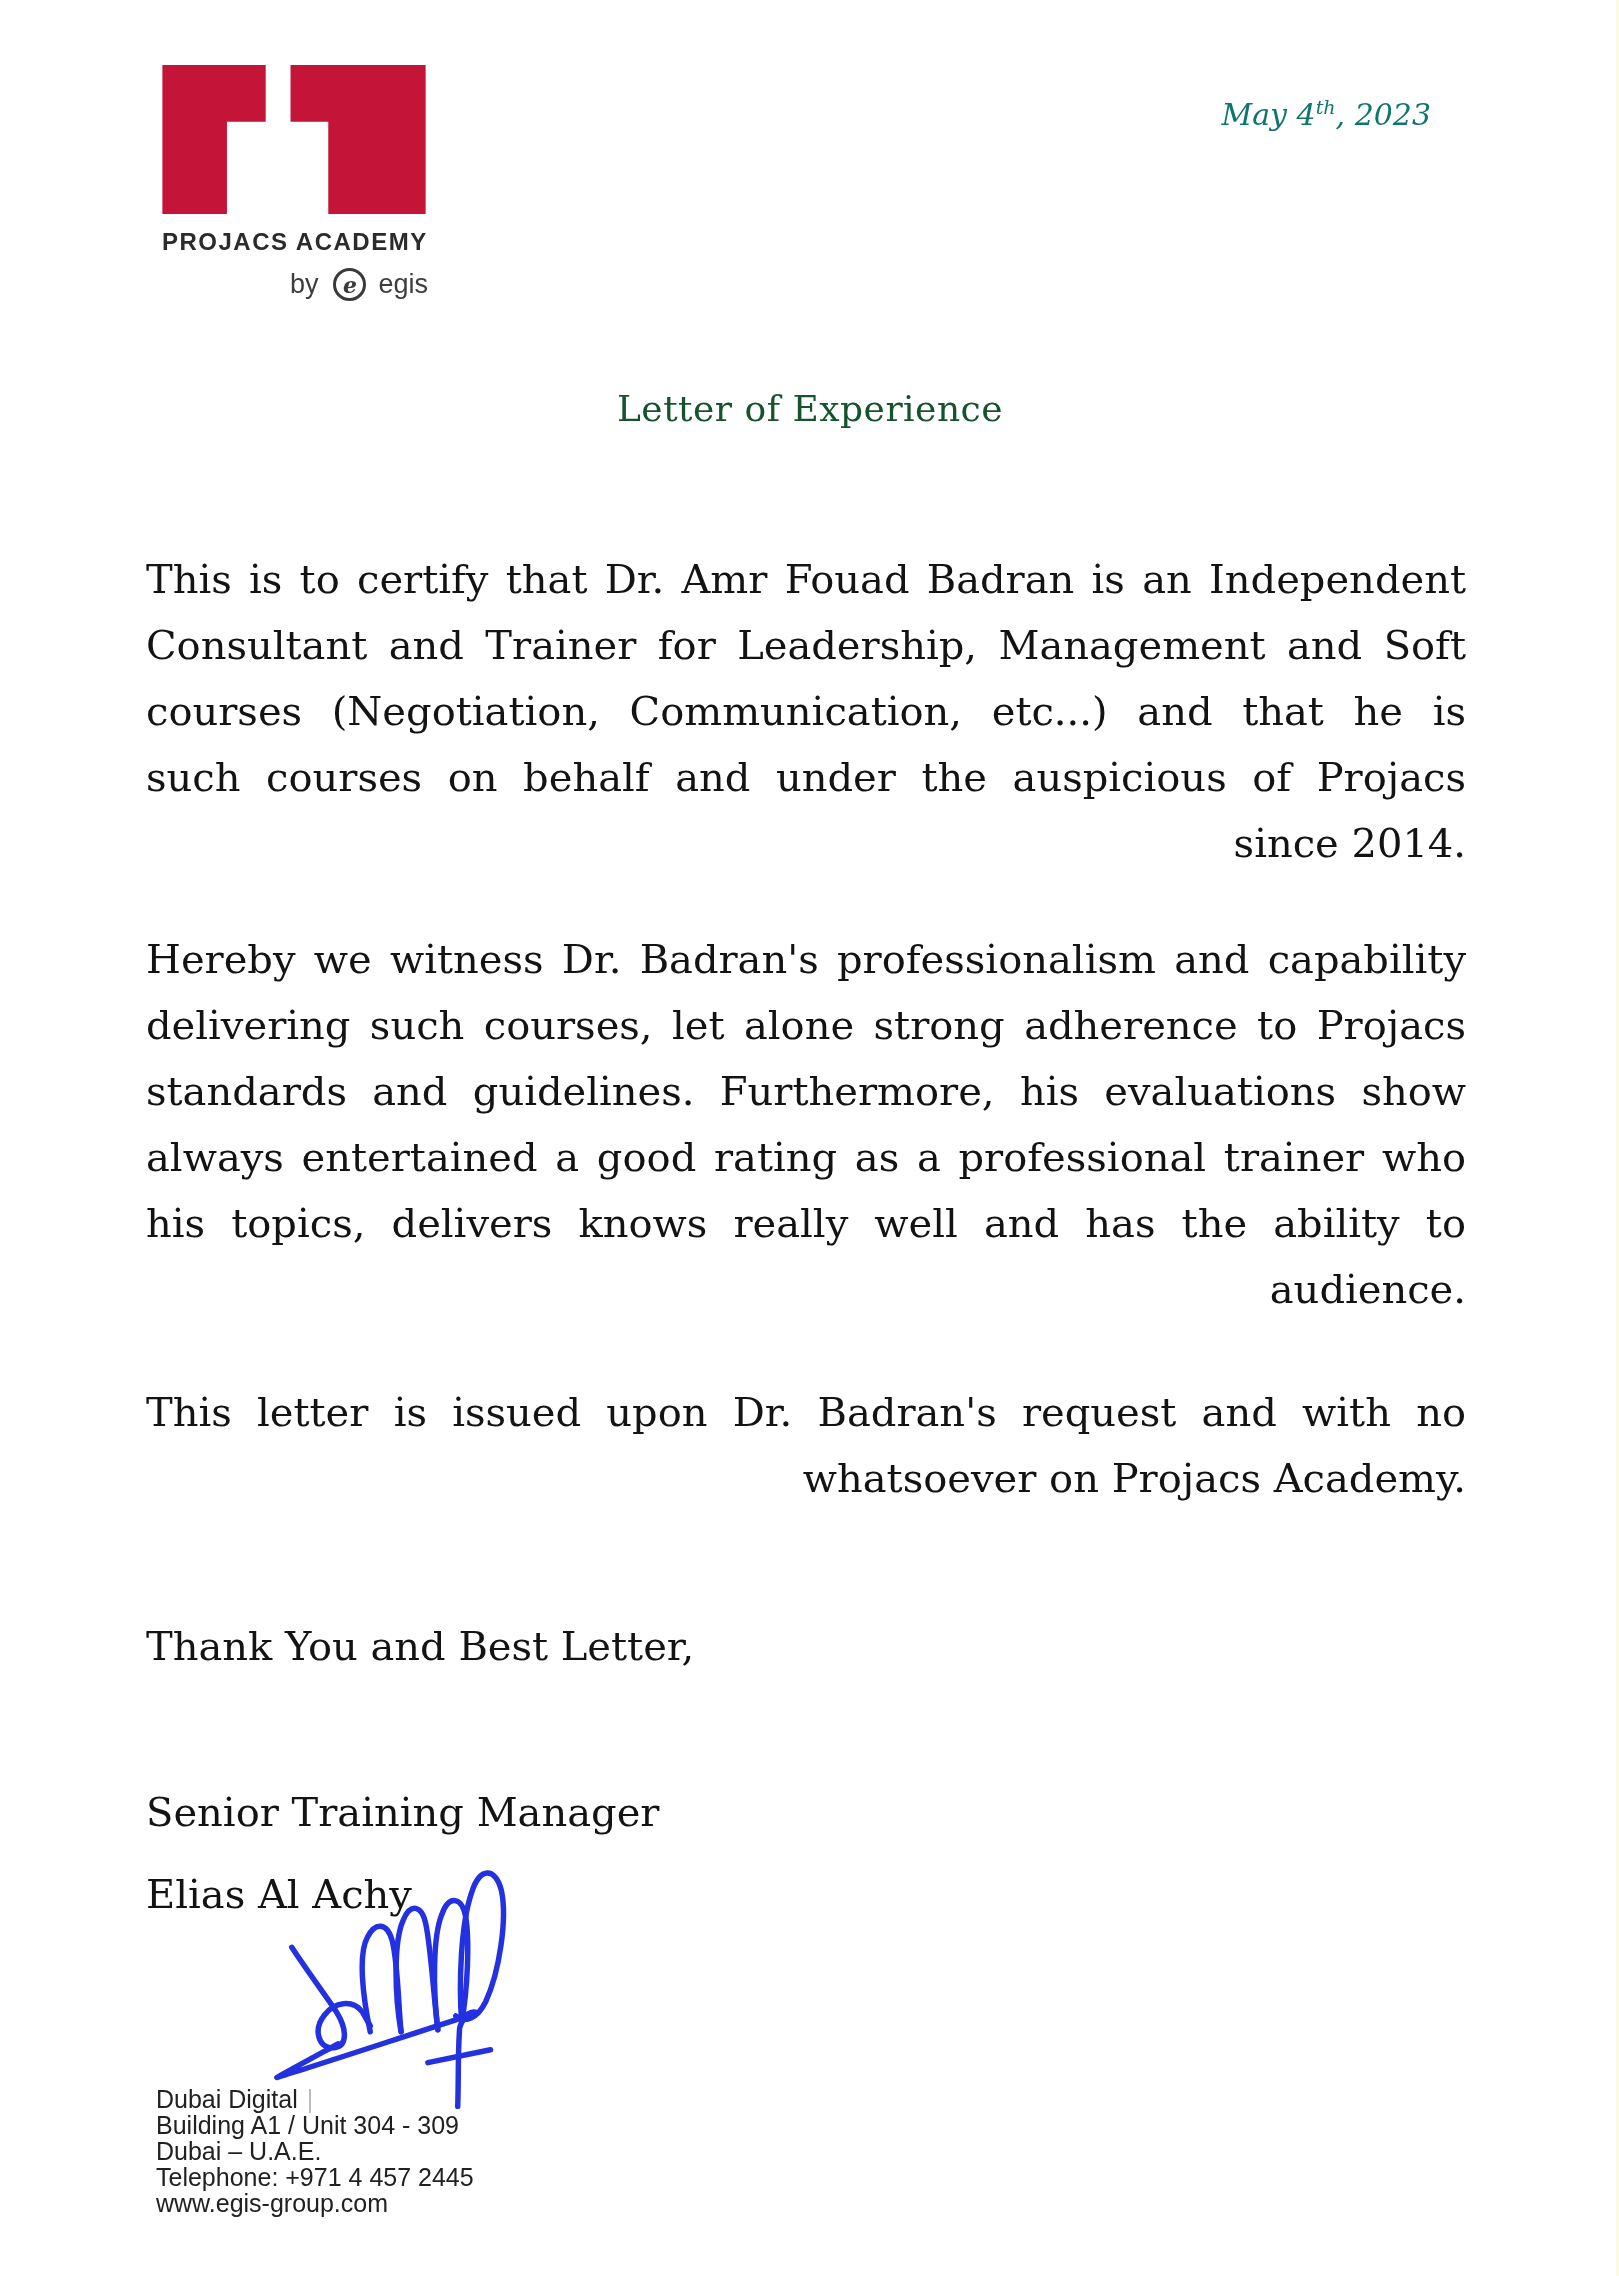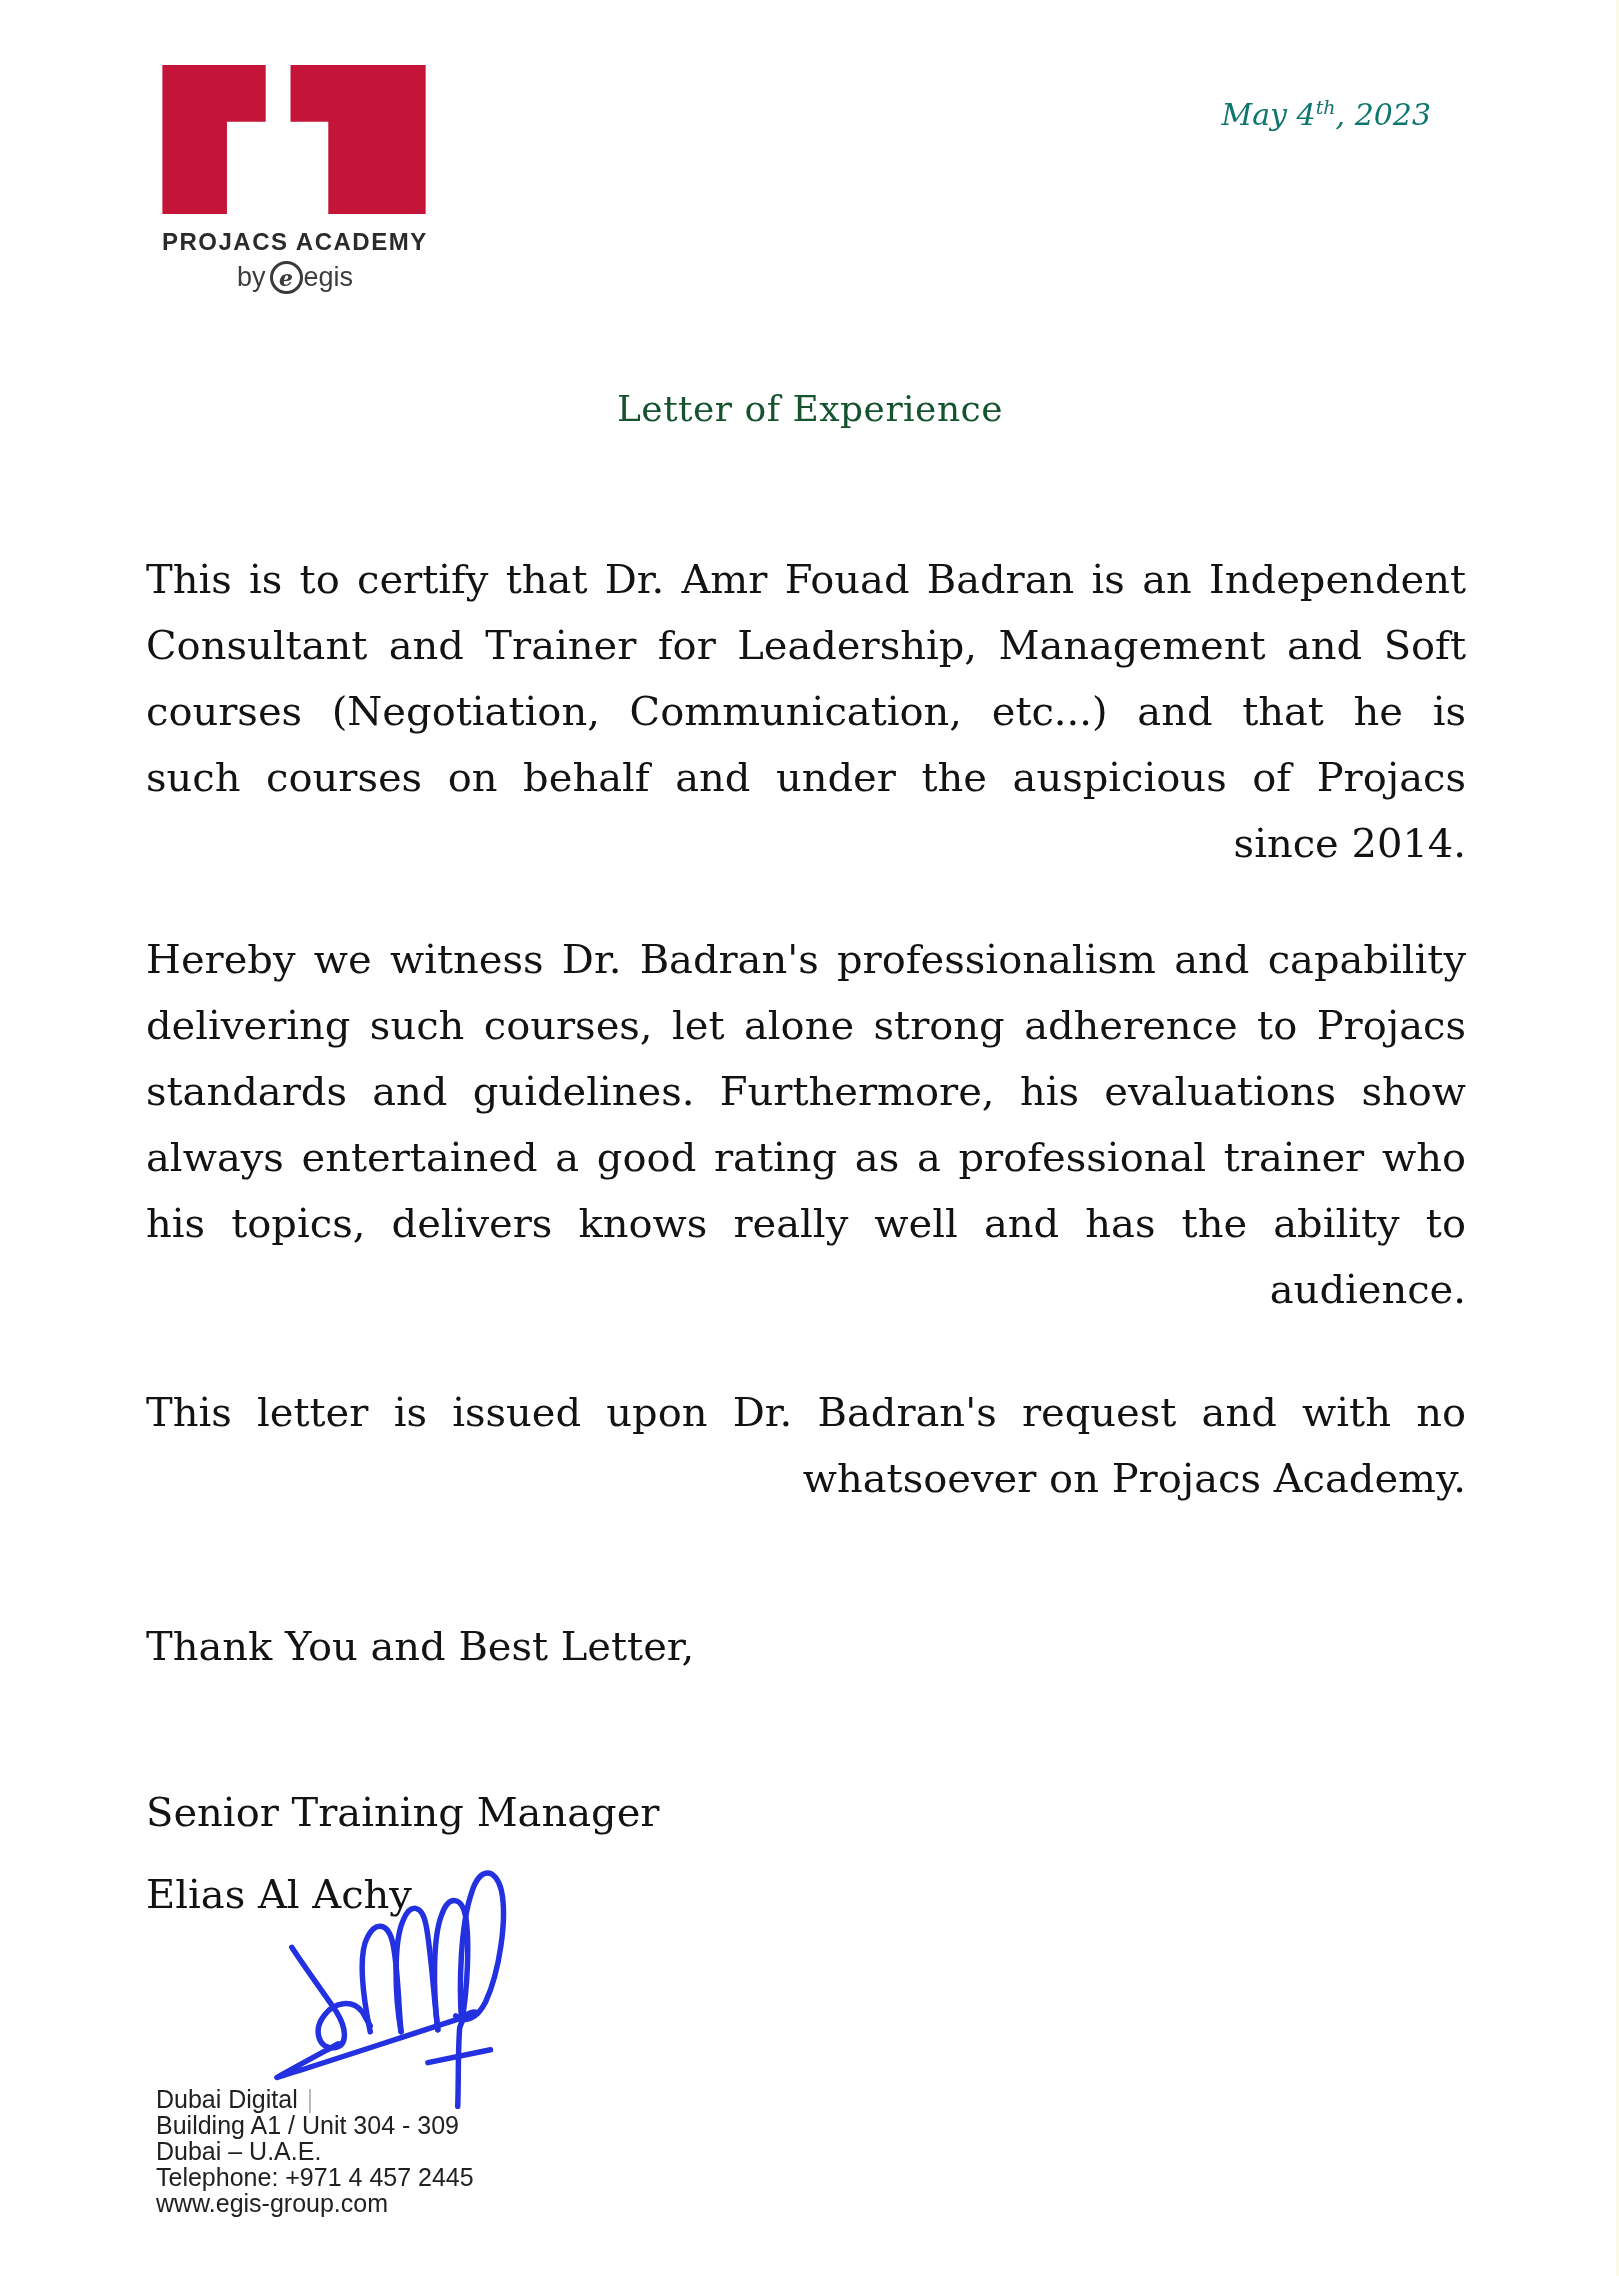--- a/index.html
+++ b/index.html
@@ -13,22 +13,22 @@
   }
   
   .logo-block { position:absolute; left:162px; top:65px; width:266px; }
   .logo-mark { display:block; width:266px; height:151px; }
   .brand {
     margin-top:12px; font-family:"Liberation Sans", sans-serif;
     font-weight:bold; font-size:24px; letter-spacing:1.5px;
     color:#2b2b2b; white-space:nowrap;
   }
   .byline {
-    margin-top:5px; display:flex; justify-content:center; align-items:center;
-    gap:1px; font-family:"Liberation Sans", sans-serif; font-size:27px;
+    margin-top:12px; display:flex; justify-content:flex-end; align-items:center;
+    gap:12px; font-family:"Liberation Sans", sans-serif; font-size:27px;
     color:#3d3d3d;
   }
   .egis-circle {
     display:inline-flex; justify-content:center; align-items:center;
     width:27px; height:27px; border:3px solid #3a3a3a; border-radius:50%;
     font-family:"DejaVu Serif", serif; font-style:italic; font-weight:bold;
     font-size:22px; line-height:1; color:#3a3a3a; margin-left:3px;
   }
   .date-line {
     position:absolute; top:96px; right:189px; font-style:italic;

